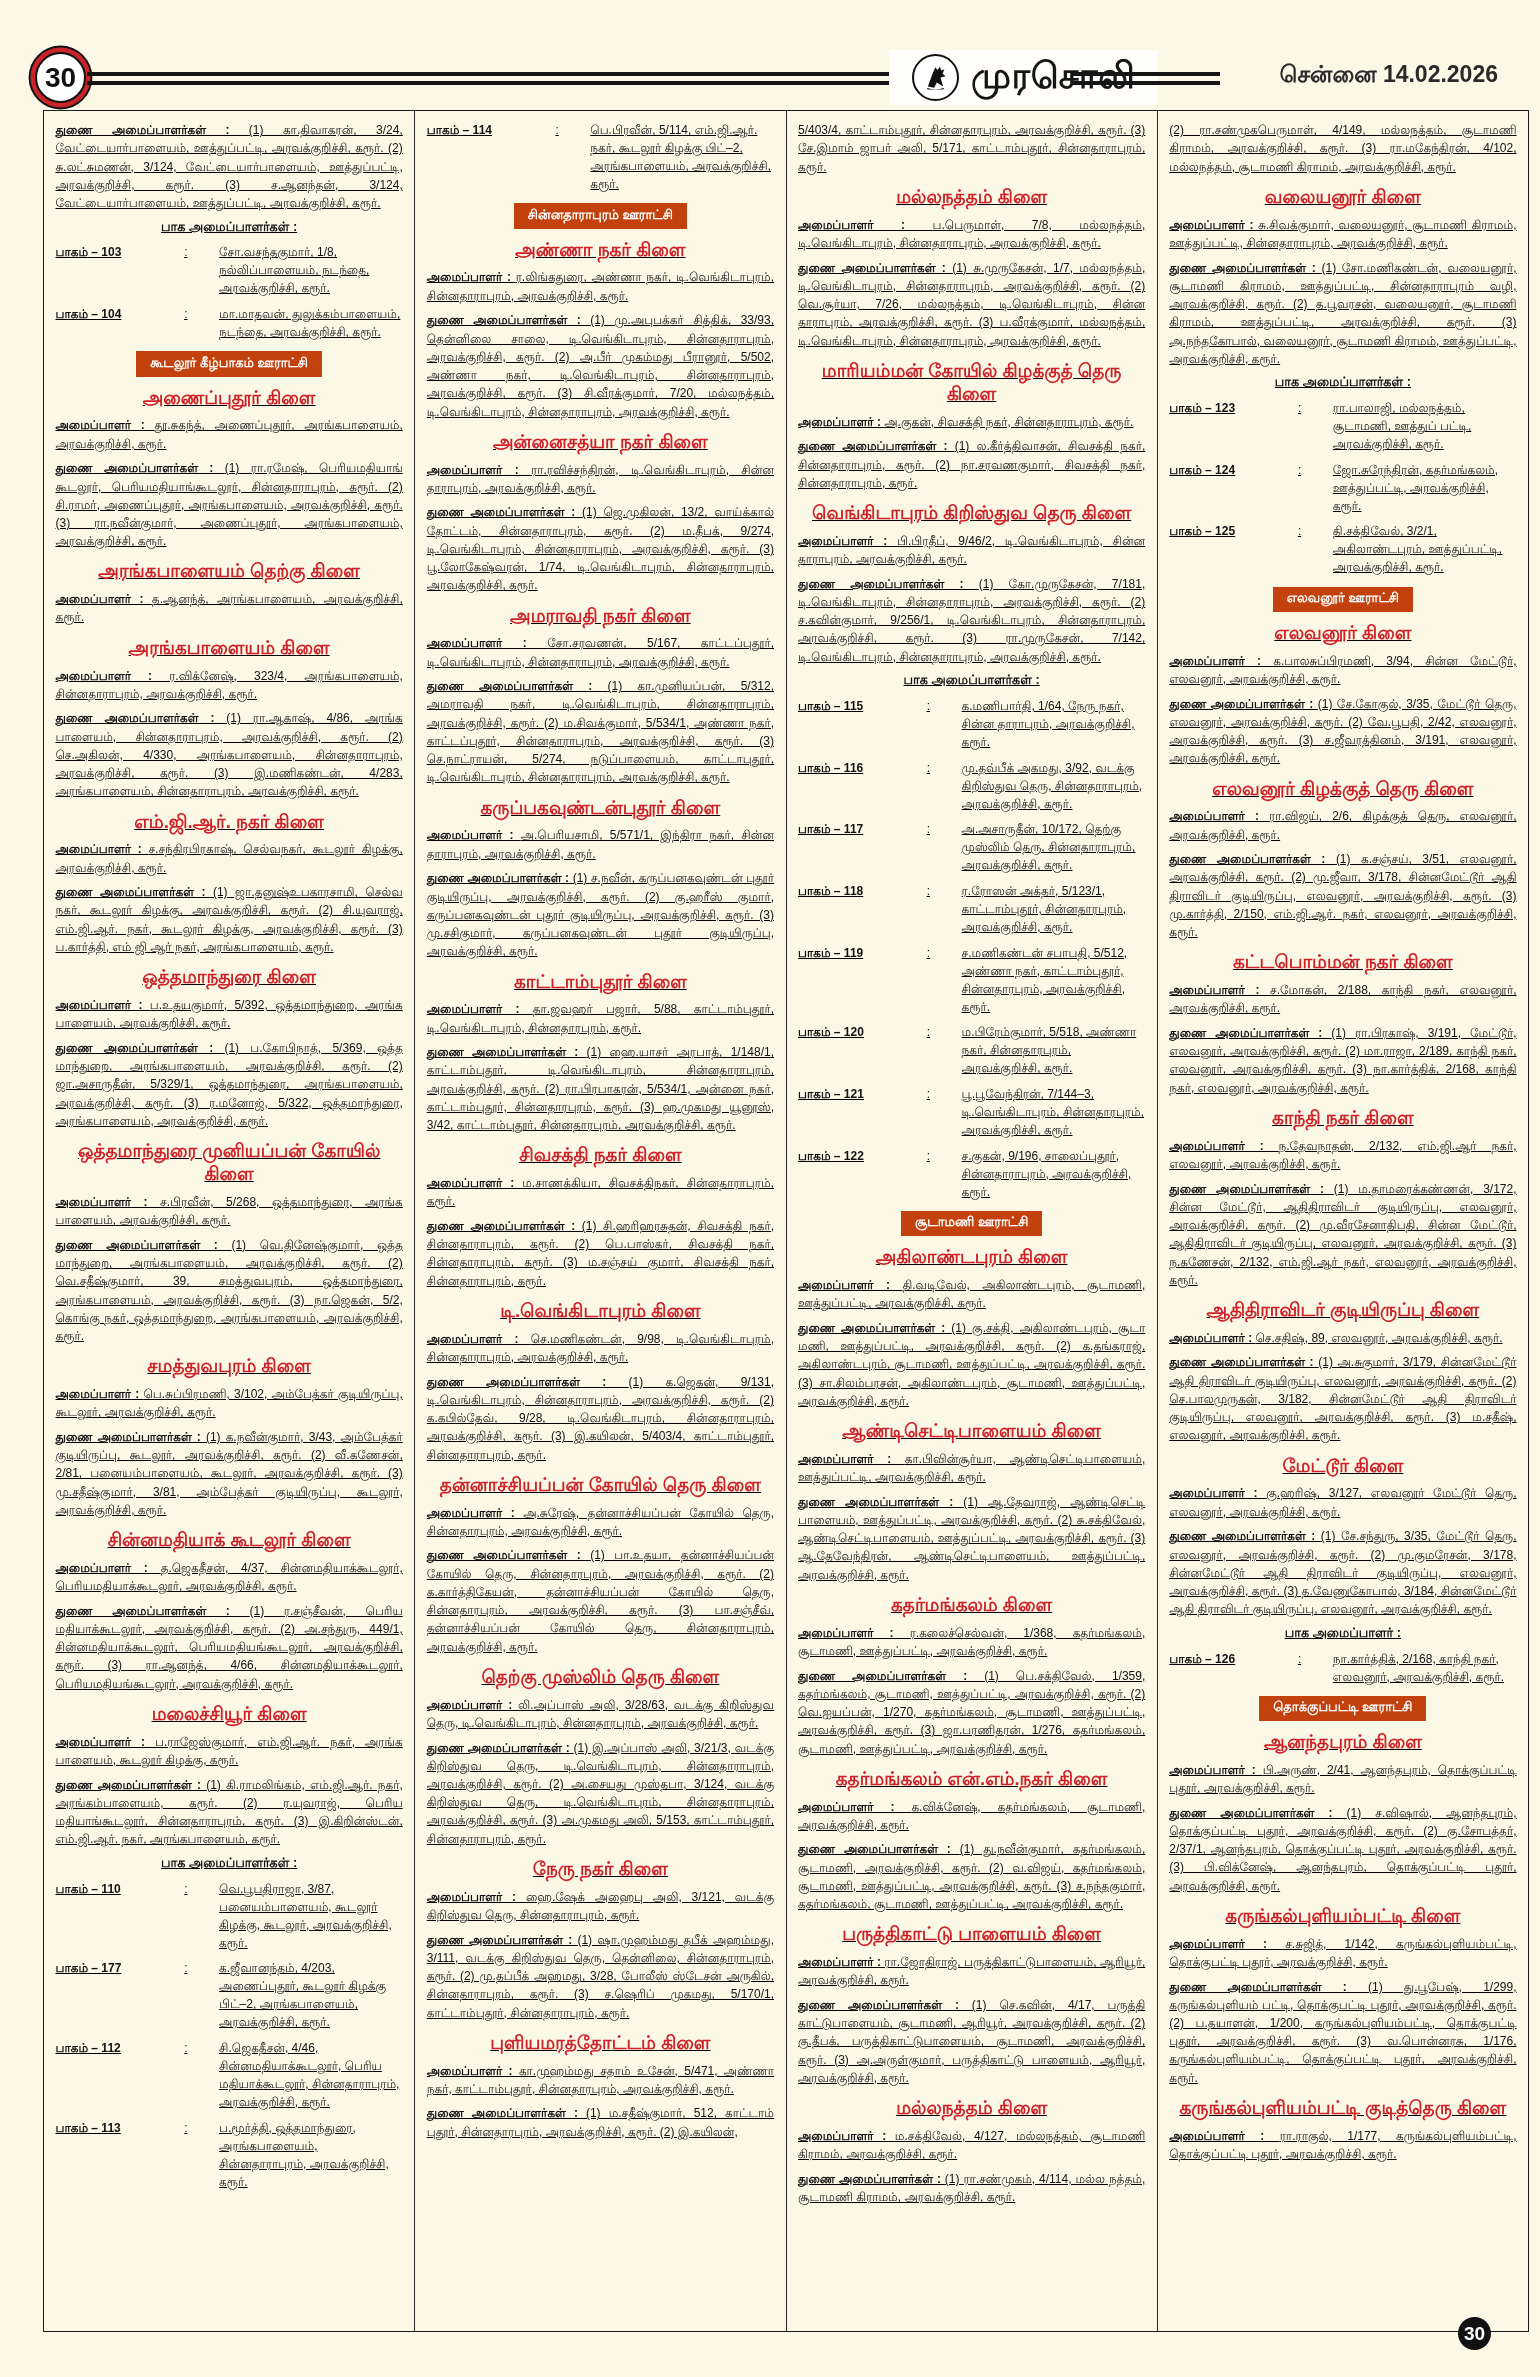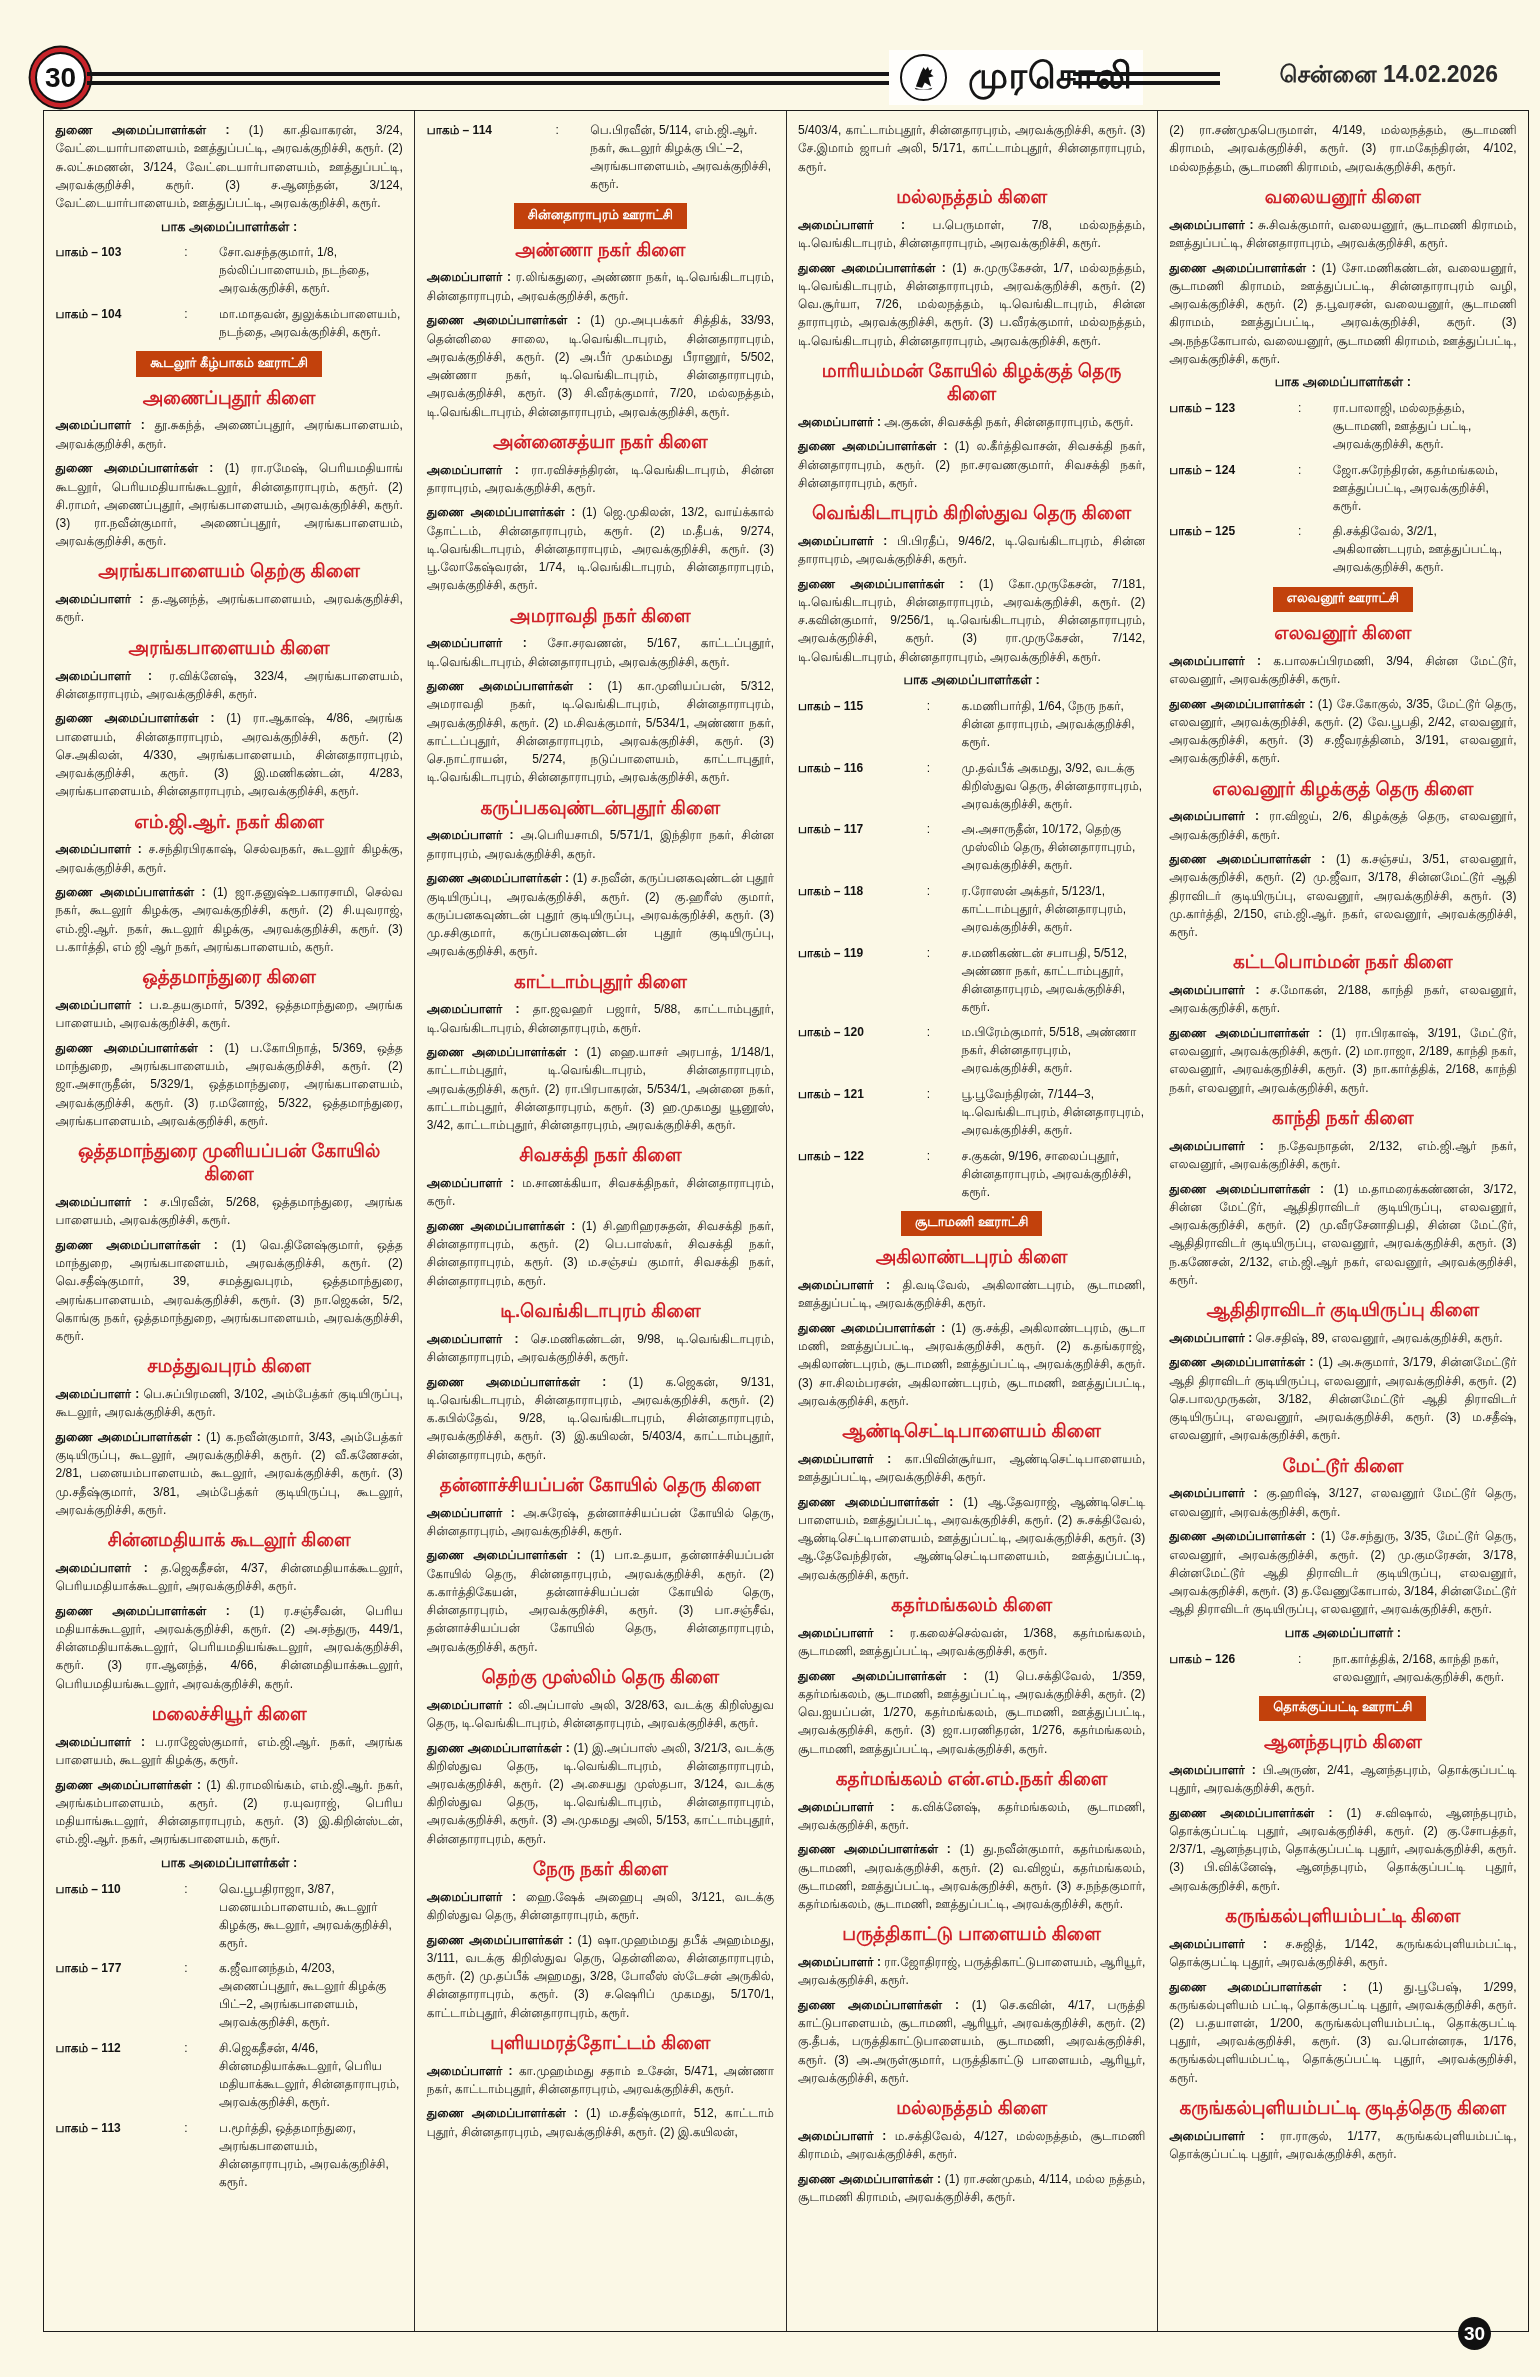--- a/index.html
+++ b/index.html
@@ -8,31 +8,31 @@
 
   
   .header{position:absolute;left:0;top:0;width:1541px;height:110px;}
   .page-circle{position:absolute;left:35px;top:52px;width:47px;height:47px;border-radius:50%;
     background:#fff;border:2.6px solid #111;box-shadow:0 0 0 4.5px #c8242a,0 0 0 6.4px #111;
     display:flex;align-items:center;justify-content:center;font-size:28px;font-weight:bold;color:#111;}
   .double-rule{position:absolute;top:72px;height:5.1px;border-top:4.5px solid #151515;border-bottom:4.5px solid #151515;}
   .rule-left{left:87px;width:802px;}
   .rule-right{left:1073px;width:147px;}
   .masthead{position:absolute;left:889px;top:50px;height:55px;background:#fffefb;
-    display:flex;align-items:center;padding:0 11px;gap:21px;}
+    display:flex;align-items:center;padding:0 23px;gap:12px;}
   .logo-circle{width:43px;height:43px;border-radius:50%;border:2.6px solid #111;background:#fff;
     display:flex;align-items:center;justify-content:center;}
   .masthead-title{font-size:36px;font-weight:bold;color:#161616;letter-spacing:0.6px;white-space:nowrap;}
   .edition{position:absolute;right:43px;top:61px;font-size:23px;font-weight:bold;color:#2a2a2a;white-space:nowrap;}
 
   
   .frame{position:absolute;left:43px;top:110px;width:1486px;height:2222px;
     border:1.9px solid #1c1c1c;background:#fbf8e6;box-sizing:border-box;
     display:flex;flex-direction:row;}
-  .col{flex:1 1 0;padding:10.2px 11.5px 6.4px 11.5px;overflow:hidden;}
+  .col{flex:1 1 0;padding:10.2px 11.5px 6.4px 11.5px;overflow:hidden;text-decoration:underline;}
   .col + .col{border-left:1.3px solid #2a2a2a;}
 
   .col p{margin:0 0 6.4px 0;font-size:12px;line-height:1.52;text-align:justify;color:#111;}
   .col p b{font-weight:bold;}
   .red-heading{font-size:18.5px;line-height:1.25;font-weight:bold;color:#cf2128;text-align:center;margin:9px 5.1px 7.7px 5.1px;}
   .box-heading{text-align:center;margin:10.2px 0 6.4px 0;}
   .box-heading span{display:inline-block;background:#c2410c;color:#fff;font-size:13px;font-weight:bold;
     padding:3.2px 14px 5.1px 14px;}
   .center-label{font-size:12.8px;font-weight:bold;text-align:center;margin:6.4px 0 7.7px 0;color:#111;}
   .part{display:flex;margin:0 0 7.7px 0;font-size:12px;line-height:1.5;color:#111;gap:25px;}

